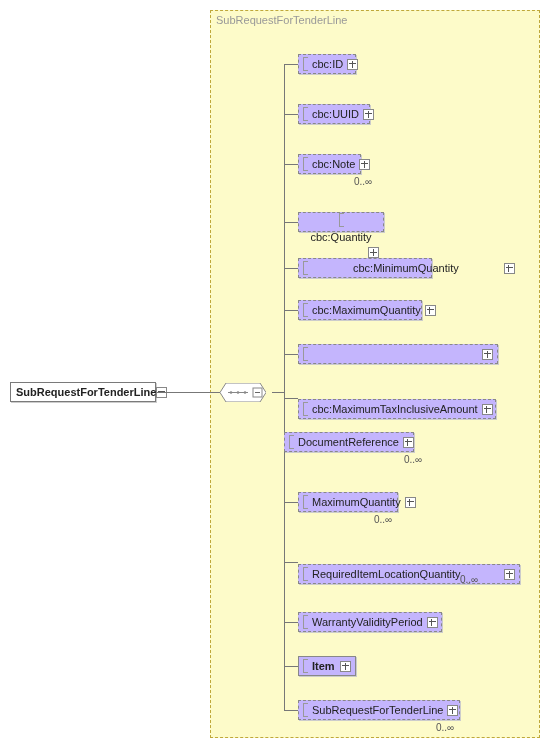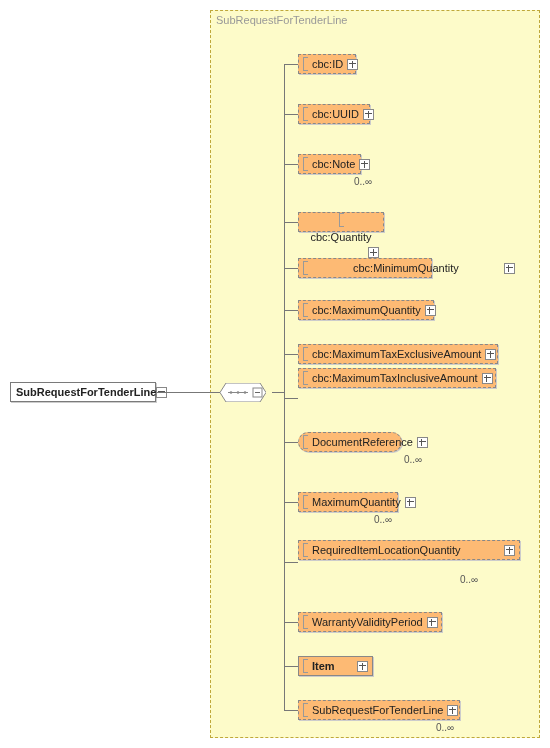--- a/index.html
+++ b/index.html
@@ -90,21 +90,21 @@
     height: 19px;
   }
   .seq-octagon svg { width: 46px; height: 19px; }
   .seq-right-line {
     position: absolute;
     left: 272px; top: 392px; width: 12px; height: 1px; background: #777;
   }
   .child-box {
     position: absolute;
     height: 20px;
-    background: #fdba74;
+    background: #c4b5fd;
     border: 1px solid #888;
     box-shadow: 1px 1px 0 #ccc;
     display: flex;
     align-items: center;
     padding: 0 4px;
     box-sizing: border-box;
     gap: 4px;
   }
   .child-box.dashed { border-style: dashed; }
   .child-box.solid { border-style: solid; }
@@ -194,66 +194,65 @@
         <span class="label-text">cbc:Quantity</span>
         <span class="plus" style="margin-left: auto;"></span>
       </div>
       <div class="hchild" style="top: 268px;"></div>
       <div class="child-box dashed" style="left: 298px; top: 258px; width: 134px; gap: 45px;">
         <span class="inner-tick"></span>
         <span class="label-text">cbc:MinimumQuantity</span>
         <span class="plus" style="margin-left: auto;"></span>
       </div>
       <div class="hchild" style="top: 310px;"></div>
-      <div class="child-box dashed" style="left: 298px; top: 300px; width: 136px;">
+      <div class="child-box dashed" style="left: 298px; top: 300px; width: 124px;">
         <span class="inner-tick"></span>
         <span class="label-text">cbc:MaximumQuantity</span>
         <span class="plus" style="margin-left: auto;"></span>
       </div>
       <div class="hchild" style="top: 354px;"></div>
       <div class="child-box dashed" style="left: 298px; top: 344px; width: 200px;">
         <span class="inner-tick"></span>
-        <span class="label-text">cbc:MaximumTaxExclusiveAmount</span>
         <span class="plus" style="margin-left: auto;"></span>
       </div>
       <div class="hchild" style="top: 398px;"></div>
-      <div class="child-box dashed" style="left: 298px; top: 368px; width: 198px;">
+      <div class="child-box dashed" style="left: 298px; top: 399px; width: 198px;">
         <span class="inner-tick"></span>
         <span class="label-text">cbc:MaximumTaxInclusiveAmount</span>
         <span class="plus" style="margin-left: auto;"></span>
       </div>
       <div class="hchild" style="top: 442px;"></div>
-      <div class="child-box dashed" style="left: 298px; top: 432px; width: 104px; border-radius: 10px;">
+      <div class="child-box dashed" style="left: 284px; top: 432px; width: 130px;">
         <span class="inner-tick"></span>
         <span class="label-text">DocumentReference</span>
         <span class="plus" style="margin-left: auto;"></span>
       </div>
       <div class="cardinality" style="left: 404px; top: 454px;">0..∞</div>
       <div class="hchild" style="top: 502px;"></div>
       <div class="child-box dashed" style="left: 298px; top: 492px; width: 100px;">
         <span class="inner-tick"></span>
         <span class="label-text">MaximumQuantity</span>
         <span class="plus" style="margin-left: auto;"></span>
       </div>
       <div class="cardinality" style="left: 374px; top: 514px;">0..∞</div>
       <div class="hchild" style="top: 562px;"></div>
-      <div class="child-box dashed" style="left: 298px; top: 540px; width: 222px; text-align: center;">
+      <div class="child-box dashed" style="left: 298px; top: 564px; width: 222px; text-align: center;">
         <span class="inner-tick"></span>
         <span class="label-text">RequiredItemLocationQuantity</span>
         <span class="plus" style="margin-left: auto;"></span>
       </div>
       <div class="cardinality" style="left: 460px; top: 574px;">0..∞</div>
       <div class="hchild" style="top: 622px;"></div>
       <div class="child-box dashed" style="left: 298px; top: 612px; width: 144px;">
         <span class="inner-tick"></span>
         <span class="label-text">WarrantyValidityPeriod</span>
         <span class="plus" style="margin-left: auto;"></span>
       </div>
       <div class="hchild" style="top: 666px;"></div>
-      <div class="child-box solid" style="left: 298px; top: 656px; width: 75px;">
+      <div class="child-box solid" style="left: 298px; top: 656px; width: 58px;">
         <span class="inner-tick"></span>
         <span class="label-text bold">Item</span>
         <span class="plus" style="margin-left: auto;"></span>
       </div>
       <div class="hchild" style="top: 710px;"></div>
       <div class="child-box dashed" style="left: 298px; top: 700px; width: 162px;">
         <span class="inner-tick"></span>
         <span class="label-text">SubRequestForTenderLine</span>
         <span class="plus" style="margin-left: auto;"></span>
       </div>

